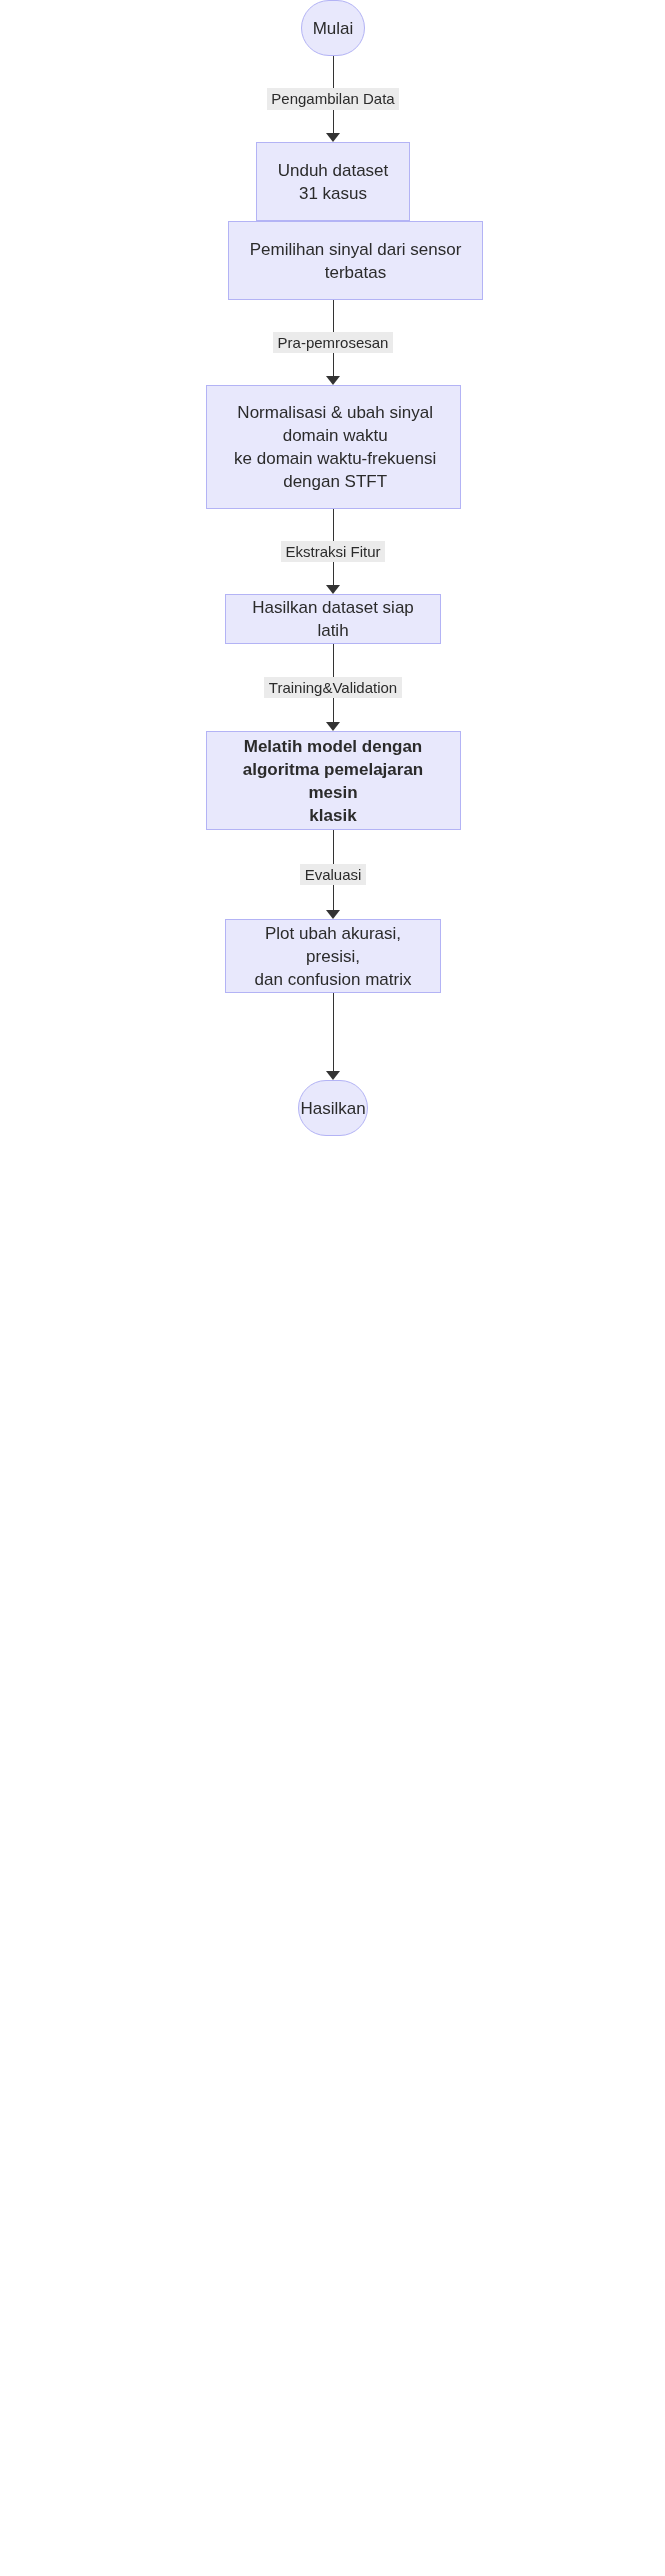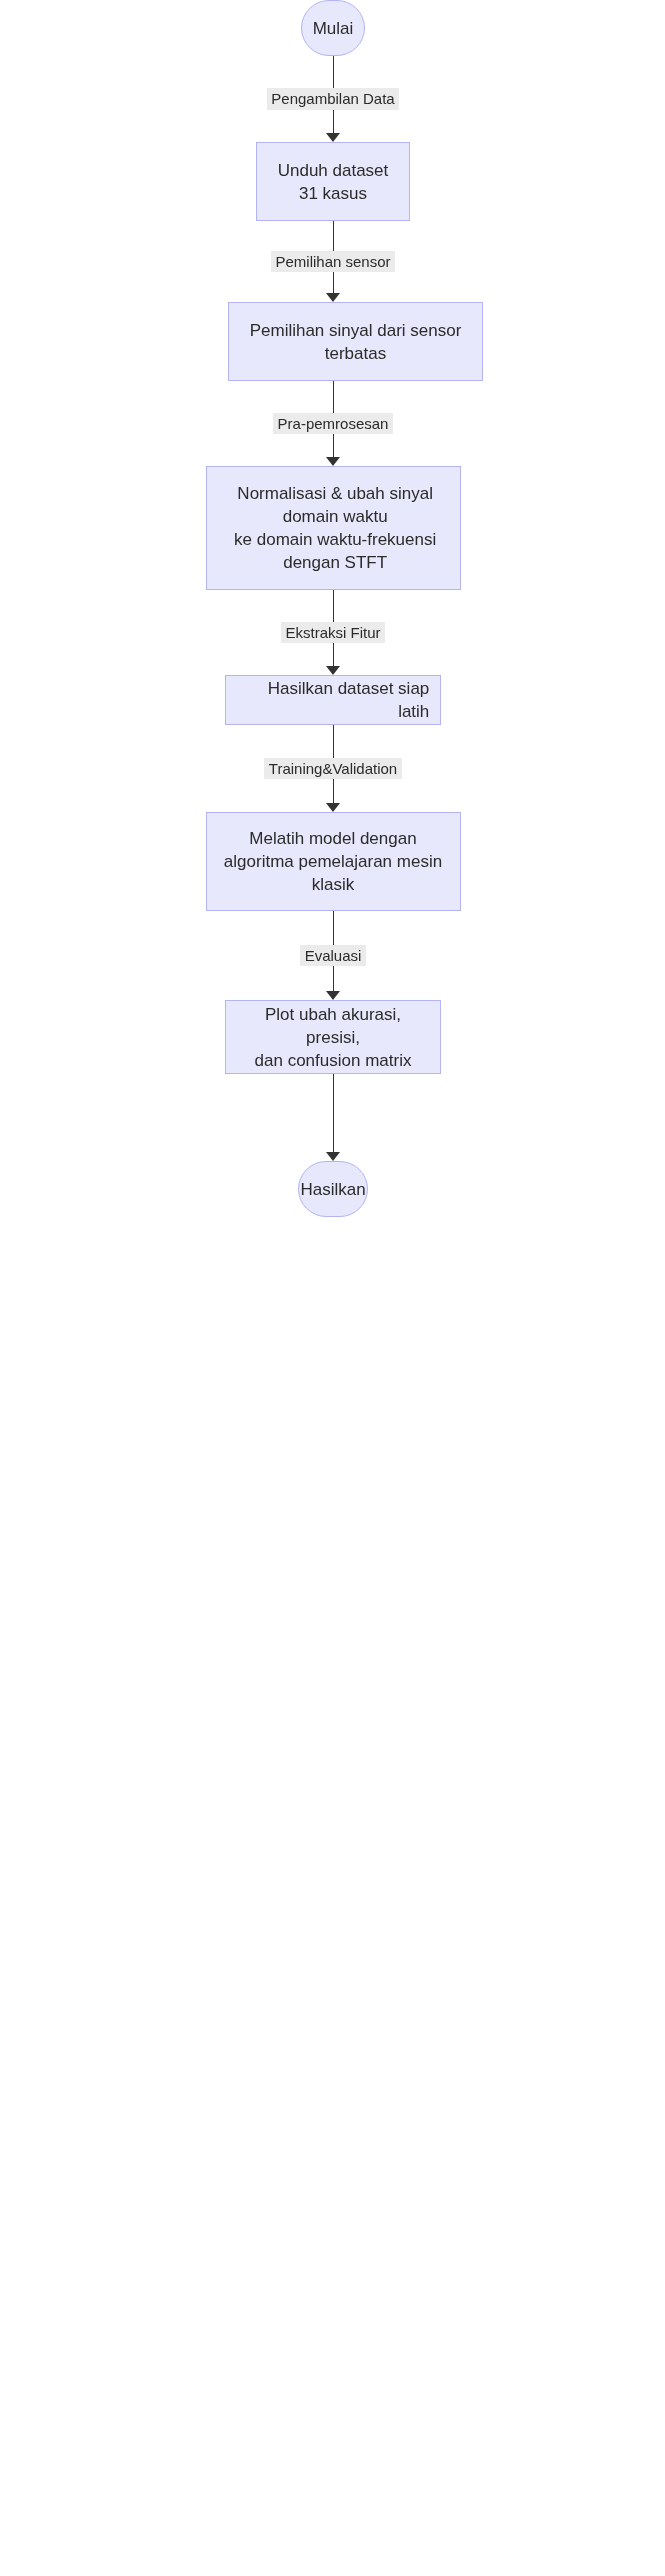--- a/index.html
+++ b/index.html
@@ -46,22 +46,22 @@
   .terminal {
     border-radius: 670px;
   }
 
   
   .n-start   { width: 64px;  height: 56px;  }
   .n-end     { width: 70px; height: 56px;  }
   .n-unduh   { width: 154px; height: 79px; }
   .n-pemilihan { width: 255px; height: 79px; margin-left: 45px; }
   .n-normalisasi { width: 255px; height: 124px; padding-left: 15px; }
-  .n-hasilkan { width: 216px; height: 50px; text-align: right;  }
-  .n-melatih { width: 255px; height: 99px; }
+  .n-hasilkan { width: 216px; height: 50px;  }
+  .n-melatih { width: 255px; height: 99px; font-weight: bold; }
   .n-plot    { width: 216px; height: 74px; }
 
   
   .connector {
     position: relative;
     width: 100%;
     display: flex;
     flex-direction: column;
     align-items: center;
     justify-content: center;
@@ -119,25 +119,20 @@
     <div class="stem"></div>
     <div class="head"></div>
     <div class="edge-label">Pengambilan Data</div>
   </div>
 
   <div class="node n-unduh">
     <span class="lines">Unduh dataset
 31 kasus</span>
   </div>
 
-  <div class="connector c-2">
-    <div class="stem"></div>
-    <div class="head"></div>
-    <div class="edge-label">Pemilihan sensor</div>
-  </div>
 
   <div class="node n-pemilihan">
     <span class="lines">Pemilihan sinyal dari sensor
 terbatas</span>
   </div>
 
   <div class="connector c-3">
     <div class="stem"></div>
     <div class="head"></div>
     <div class="edge-label">Pra-pemrosesan</div>

